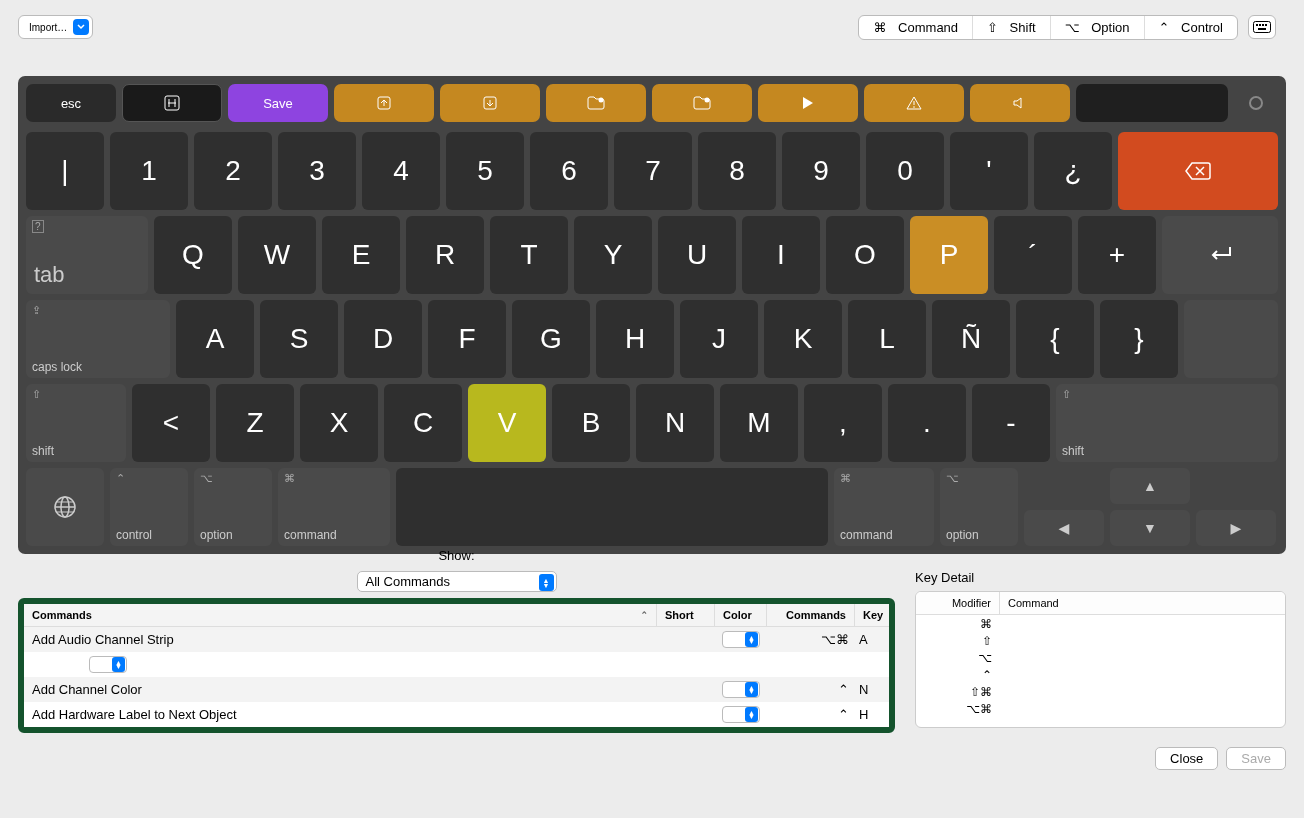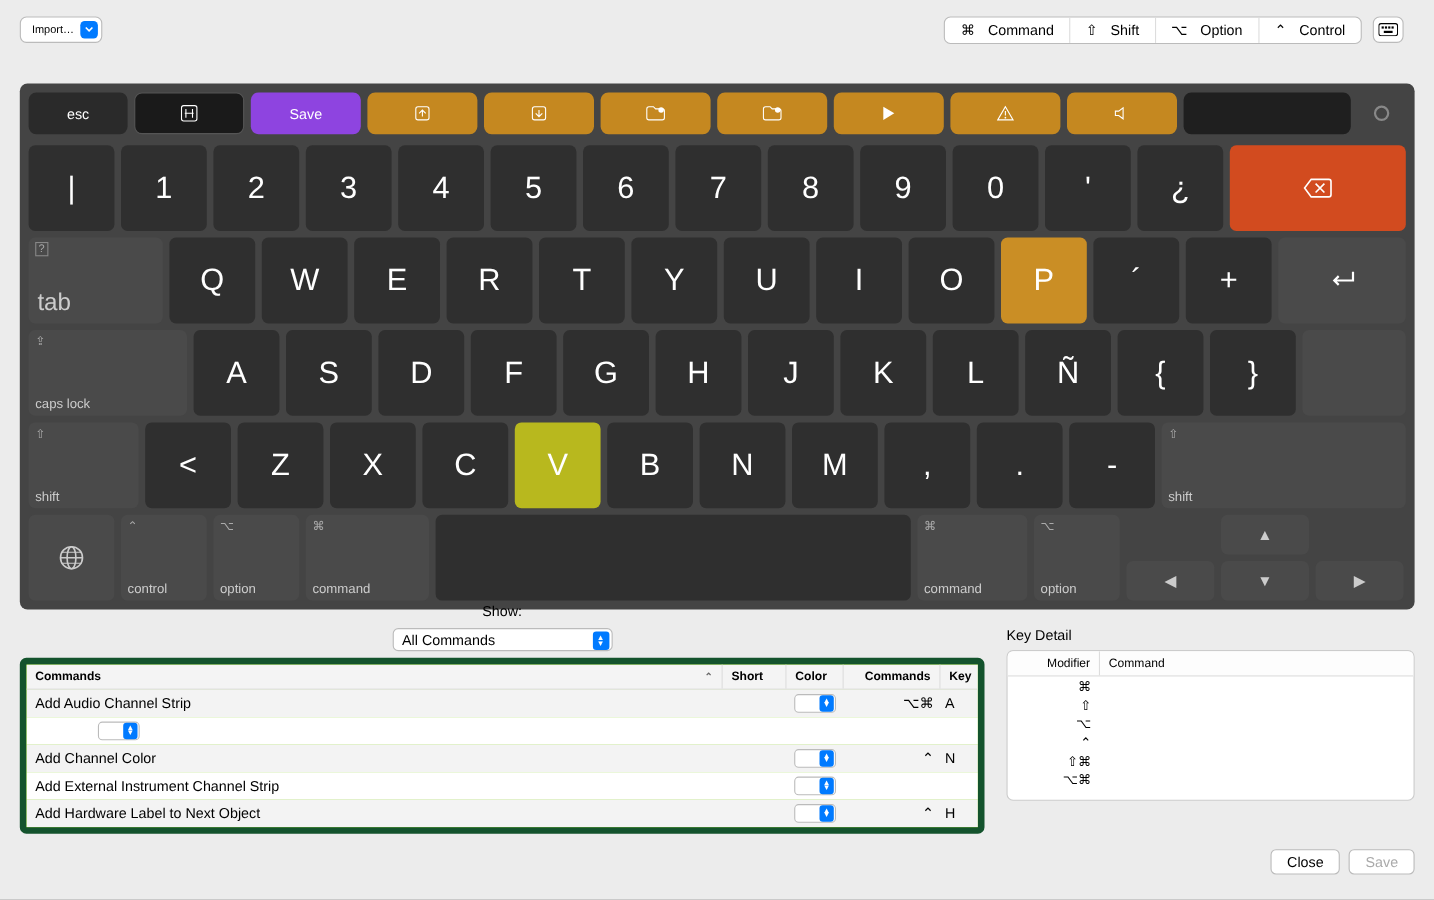--- a/index.html
+++ b/index.html
@@ -337,31 +337,20 @@
             <div class="td-short"></div>
             <div class="td-color">
               <div class="color-swatch">
                 <span class="dd">▲<br>▼</span>
               </div>
             </div>
             <div class="td-mod">⌃</div>
             <div class="td-key">N</div>
           </div>
           <div class="trow">
-            <div class="td-cmd">Add External Instrument Channel Strip</div>
-            <div class="td-short"></div>
-            <div class="td-color">
-              <div class="color-swatch">
-                <span class="dd">▲<br>▼</span>
-              </div>
-            </div>
-            <div class="td-mod"></div>
-            <div class="td-key"></div>
-          </div>
-          <div class="trow">
             <div class="td-cmd">Add Hardware Label to Next Object</div>
             <div class="td-short"></div>
             <div class="td-color">
               <div class="color-swatch">
                 <span class="dd">▲<br>▼</span>
               </div>
             </div>
             <div class="td-mod">⌃</div>
             <div class="td-key">H</div>
           </div>

